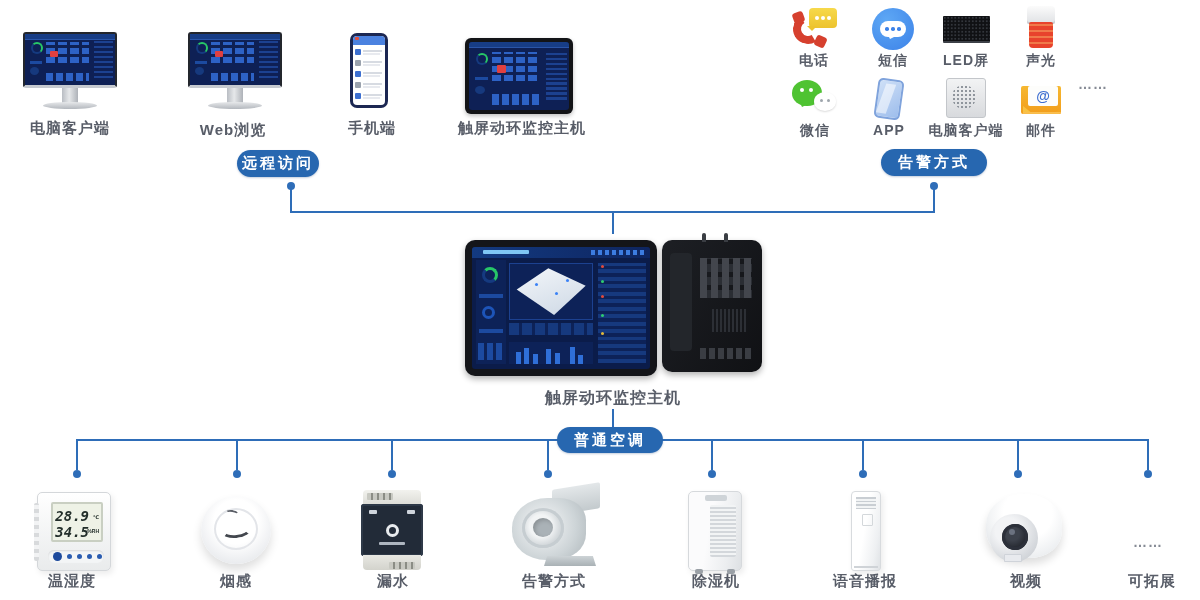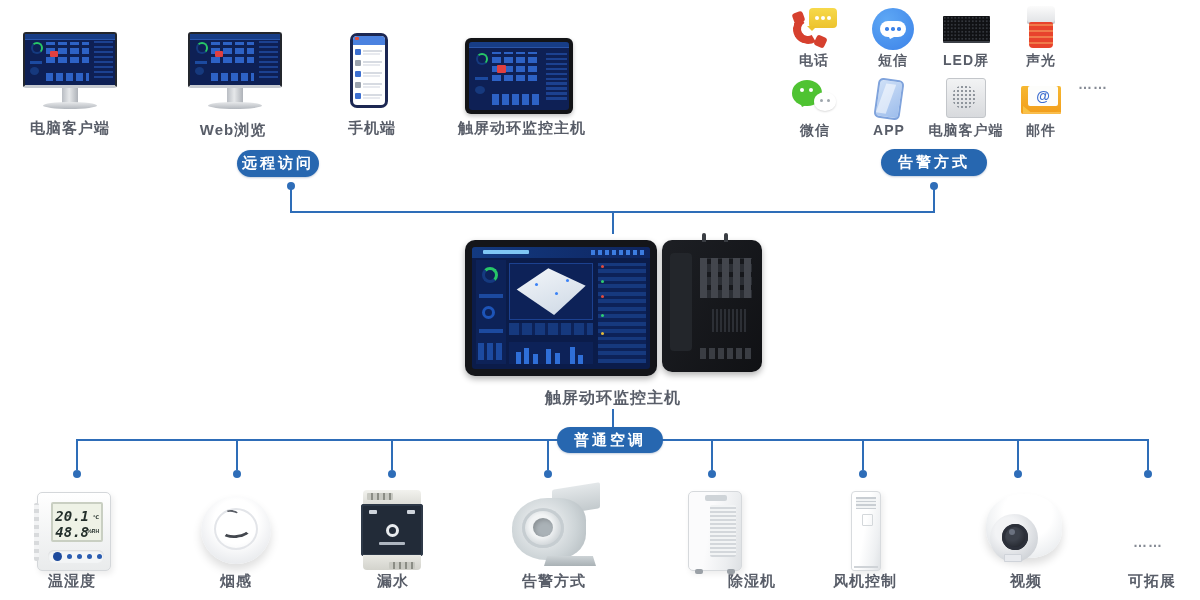--- a/index.html
+++ b/index.html
@@ -508,23 +508,23 @@
 <div class="cdot" style="left:388px;top:470px"></div>
 <div class="cdot" style="left:544px;top:470px"></div>
 <div class="cdot" style="left:708px;top:470px"></div>
 <div class="cdot" style="left:859px;top:470px"></div>
 <div class="cdot" style="left:1014px;top:470px"></div>
 <div class="cdot" style="left:1144px;top:470px"></div>
 
 <div class="th-sensor">
   <div class="th-ridge"></div>
   <div class="th-lcd">
-    <span class="th-num" style="top:5px">20.1</span>
+    <span class="th-num" style="top:5px">28.9</span>
     <span class="th-unit" style="top:10px">℃</span>
-    <span class="th-num" style="top:21px">48.8</span>
+    <span class="th-num" style="top:21px">34.5</span>
     <span class="th-unit" style="top:24px">%RH</span>
   </div>
   <div class="th-strip">
     <i class="big"></i>
       <i></i>
       <i></i>
       <i></i>
       <i></i>
   </div>
 </div>
@@ -560,28 +560,28 @@
   <div class="fan-base"></div>
 </div>
 <div class="dev-label" style="left:474px;top:572px">告警方式</div>
 
 <div class="dehum">
   <div class="dehum-top"></div>
   <div class="dehum-grill"></div>
   <span class="dehum-wheel" style="left:6px"></span>
   <span class="dehum-wheel" style="right:6px"></span>
 </div>
-<div class="dev-label" style="left:672px;top:572px">除湿机</div>
+<div class="dev-label" style="left:636px;top:572px">除湿机</div>
 
 <div class="ac">
   <div class="ac-grill"></div>
   <div class="ac-panel"></div>
   <div class="ac-base"></div>
 </div>
-<div class="dev-label" style="left:785px;top:572px">风机控制</div>
+<div class="dev-label" style="left:785px;top:572px">语音播报</div>
 
 <div class="cam">
   <div class="cam-body"></div>
   <div class="cam-ball">
     <div class="cam-lens"></div>
     <div class="cam-glint"></div>
     <div class="cam-tag"></div>
   </div>
 </div>
 <div class="dev-label" style="left:946px;top:572px">视频</div>

